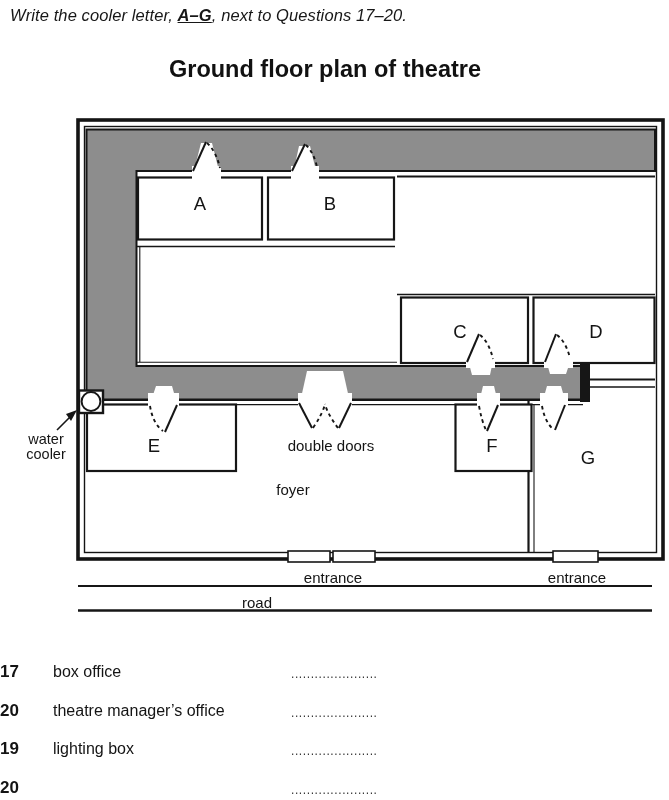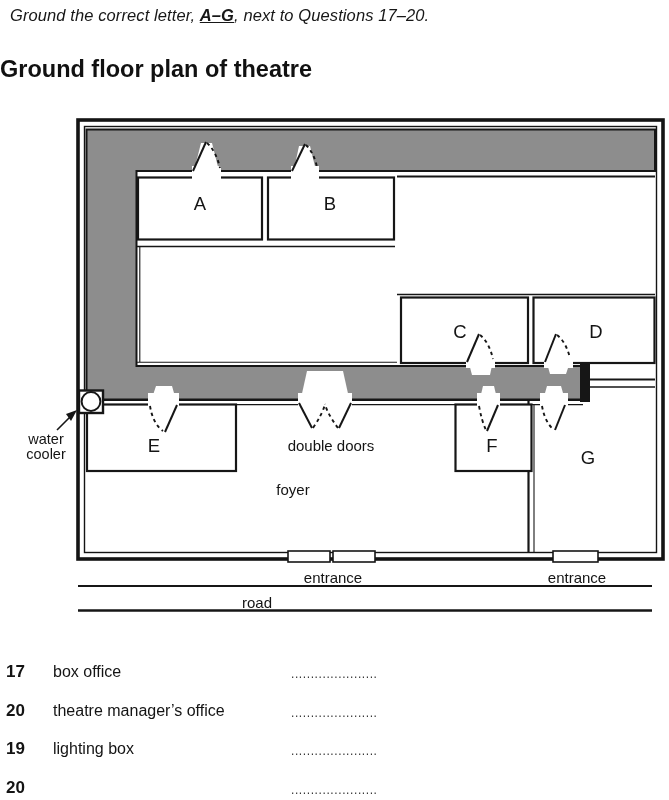--- a/index.html
+++ b/index.html
@@ -2,40 +2,40 @@
 <html><head>
 <meta charset="utf-8">
 <style>
   html,body{margin:0;padding:0;background:#fff;}
   body{width:669px;height:800px;position:relative;overflow:hidden;
        font-family:"Liberation Sans",sans-serif;color:#1a1a1a;}
   .page{position:absolute;inset:0;width:669px;height:800px;}
   .instruction{position:absolute;left:10px;top:6px;width:650px;
        font-size:16.5px;font-style:italic;letter-spacing:.1px;color:#171717;}
   .instruction b{font-weight:bold;text-decoration:underline;}
-  .title{position:absolute;left:0;top:56px;width:650px;text-align:left;
+  .title{position:absolute;left:0;top:56px;width:650px;text-align:center;
        font-size:23.5px;font-weight:bold;color:#111;}
   svg.plan{position:absolute;left:0;top:0;}
   .questions{position:absolute;left:0;top:653px;width:430px;}
   .qrow{position:relative;height:38.6px;display:flex;align-items:center;}
-  .qnum{position:absolute;left:6px;width:36px;font-size:17px;font-weight:bold;color:#141414;}
+  .qnum{position:absolute;left:0;width:36px;font-size:17px;font-weight:bold;color:#141414;}
   .qlabel{position:absolute;left:53px;font-size:16px;color:#141414;white-space:nowrap;}
   .qdots{position:absolute;left:291px;top:14px;font-size:12px;letter-spacing:0.6px;
        color:#333;white-space:nowrap;overflow:hidden;width:86px;}
   text{font-family:"Liberation Sans",sans-serif;fill:#141414;}
   .roomletter{font-size:18.5px;}
   .note{font-size:15px;}
   .small{font-size:14.5px;}
 </style>
 </head>
 <body>
 
 <div class="page">
 
-  <div class="instruction"><span>Ground the correct letter, </span><b>A–G</b><span>, next to Questions 17–20.</span></div>
+  <div class="instruction"><span>Write the cooler letter, </span><b>A–G</b><span>, next to Questions 17–20.</span></div>
 
   <div class="title">Ground floor plan of theatre</div>
 
   <svg class="plan" width="669" height="800" viewBox="0 0 669 800">
 
     <g>
       <rect x="78" y="120" width="585" height="439" fill="#ffffff" stroke="#141414" stroke-width="3.6"></rect>
       <rect x="84.5" y="126.5" width="572" height="426" fill="none" stroke="#141414" stroke-width="1.4"></rect>
     </g>
 

